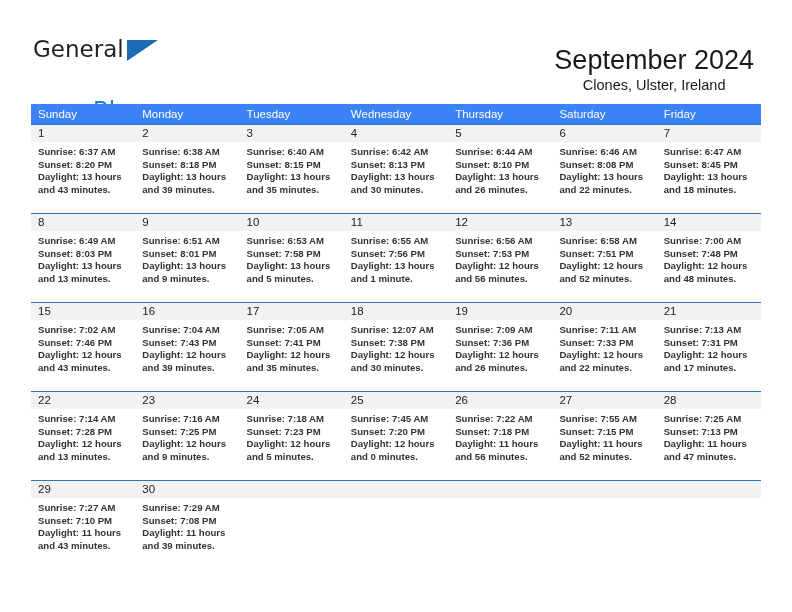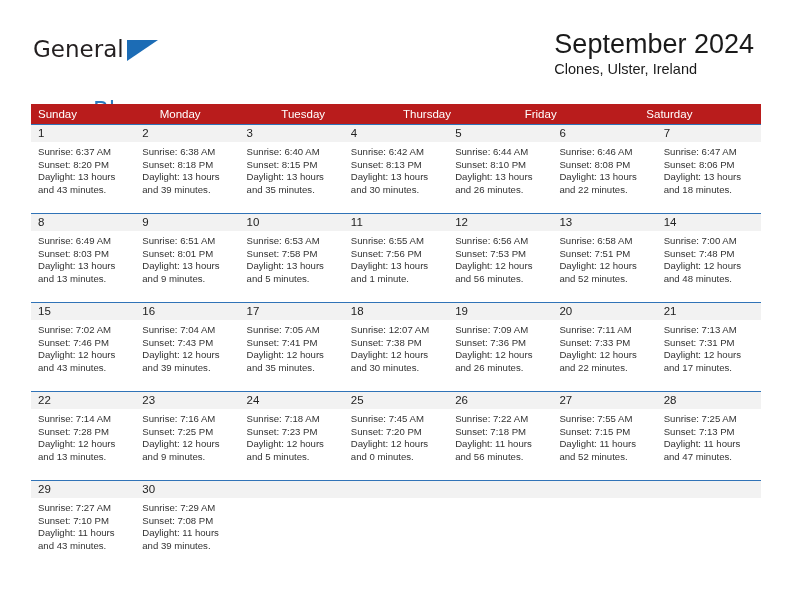--- a/index.html
+++ b/index.html
@@ -62,22 +62,22 @@
     top: 4px;
     width: 0;
     height: 0;
     border-left: 31px solid #1c6cb5;
     border-bottom: 21px solid transparent;
   }
 
   .title-block {
     position: absolute;
     right: 38px;
-    top: 28px;
-    text-align: left;
+    top: 44px;
+    text-align: center;
   }
   .cal-title {
     font-size: 27px;
     line-height: 32px;
     color: #1a1a1a;
     font-weight: 400;
     white-space: nowrap;
   }
   .cal-subtitle {
     font-size: 14.5px;
@@ -91,21 +91,21 @@
   .calendar {
     position: absolute;
     left: 31px;
     top: 104px;
     width: 730px;
   }
   .weekday-row {
     display: flex;
     width: 730px;
     height: 20px;
-    background: #b91c1c;
+    background: #3b82f6;
   }
   .weekday {
     flex: 1 1 0;
     box-sizing: border-box;
     padding-left: 7px;
     font-size: 11.5px;
     line-height: 20px;
     color: #ffffff;
     font-weight: 400;
     overflow: hidden;
@@ -141,21 +141,21 @@
     font-weight: 400;
   }
   .day-cell.empty .day-number {
     background: #f2f2f2;
   }
   .day-info {
     padding: 4px 6px 0 7px;
     font-size: 9.6px;
     line-height: 12.6px;
     color: #333333;
-    font-weight: 400;
+    font-weight: 700;
   }
   .day-info div {
     white-space: nowrap;
   }
 </style>
 </head>
 <body>
 
 <div class="page">
 
@@ -173,23 +173,24 @@
     </div>
 
   </div>
 
   <div class="calendar">
 
     <div class="weekday-row">
       <div class="weekday">Sunday</div>
       <div class="weekday">Monday</div>
       <div class="weekday">Tuesday</div>
+      <div class="weekday">Wednesday</div>
       <div class="weekday">Thursday</div>
+      <div class="weekday">Saturday</div>
       <div class="weekday">Friday</div>
-      <div class="weekday">Saturday</div>
     </div>
 
     <div class="week">
       <div class="week-days">
         <div class="day-cell">
           <div class="day-number">1</div>
           <div class="day-info">
             <div>Sunrise: 6:37 AM</div>
             <div>Sunset: 8:20 PM</div>
             <div>Daylight: 13 hours</div>
@@ -238,21 +239,21 @@
             <div>Sunrise: 6:46 AM</div>
             <div>Sunset: 8:08 PM</div>
             <div>Daylight: 13 hours</div>
             <div>and 22 minutes.</div>
           </div>
         </div>
         <div class="day-cell">
           <div class="day-number">7</div>
           <div class="day-info">
             <div>Sunrise: 6:47 AM</div>
-            <div>Sunset: 8:06 PM</div>
+            <div>Sunset: 8:45 PM</div>
             <div>Daylight: 13 hours</div>
             <div>and 18 minutes.</div>
           </div>
         </div>
       </div>
     </div>
 
     <div class="week">
       <div class="week-days">
         <div class="day-cell">

